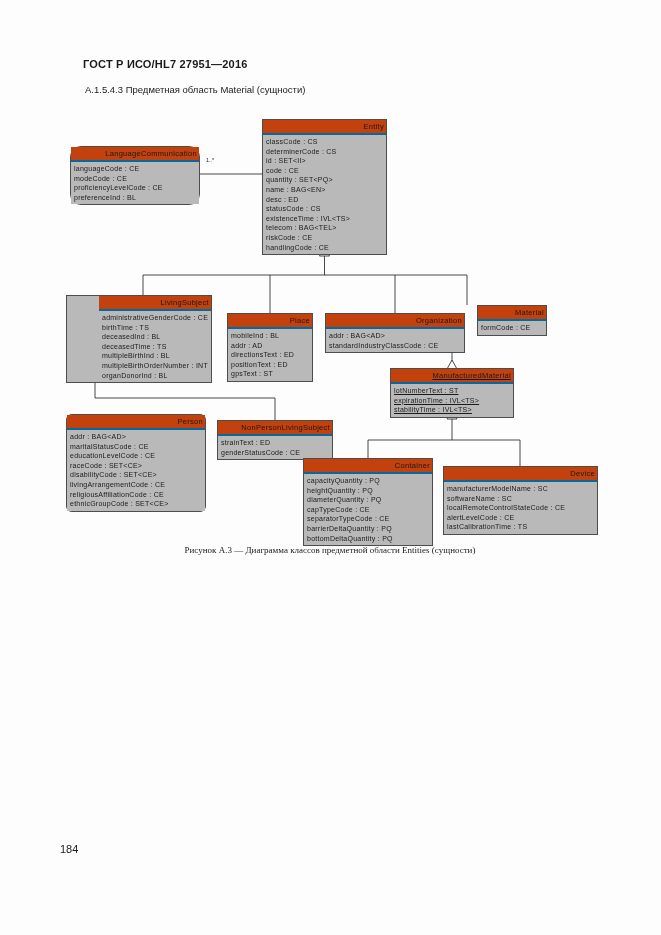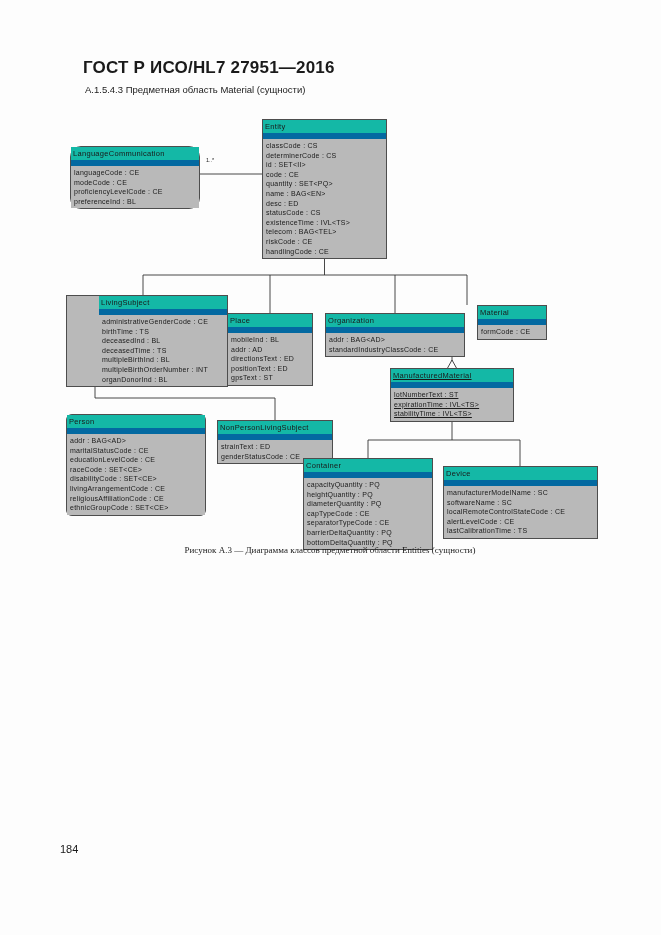--- a/index.html
+++ b/index.html
@@ -19,21 +19,21 @@
     position: absolute;
     left: 0; top: 0;
     width: 661px;
     height: 935px;
     background: #fdfdfd;
   }
   .doc-header {
     position: absolute;
     left: 83px;
     top: 58px;
-    font-size: 17px;
+    font-size: 11px;
     font-weight: bold;
     letter-spacing: 0.2px;
     white-space: nowrap;
   }
   .section-title {
     position: absolute;
     left: 85px;
     top: 84px;
     font-size: 9.5px;
     white-space: nowrap;
@@ -72,25 +72,25 @@
   }
 
   
   .uml-class {
     position: absolute;
     background: #b9b9b9;
     border: 1px solid #4d4d4d;
     box-sizing: border-box;
   }
   .uml-title {
-    text-align: left;
+    text-align: right;
     font-size: 7.5px;
     padding: 2px 2px 2px 2px;
-    border-bottom: 6px solid #0369a1;
-    background: #14b8a6;
+    border-bottom: 2px solid #0369a1;
+    background: #c2410c;
     letter-spacing: 0.3px;
     white-space: nowrap;
     overflow: hidden;
   }
   .uml-attrs {
     padding: 2px 0 2px 3px;
     background: #b9b9b9;
   }
   .uml-attr {
     font-size: 7px;
@@ -171,21 +171,21 @@
     <div class="uml-class" style="left:70px; top:146px; width:130px;border-radius:11px;">
       <div class="uml-title">LanguageCommunication</div>
       <div class="uml-attrs">
         <div class="uml-attr">languageCode : CE</div>
         <div class="uml-attr">modeCode : CE</div>
         <div class="uml-attr">proficiencyLevelCode : CE</div>
         <div class="uml-attr">preferenceInd : BL</div>
       </div>
     </div>
 
-    <div class="uml-class" style="left:66px; top:295px; width:162px;padding-left:32px;">
+    <div class="uml-class" style="left:66px; top:295px; width:146px;padding-left:32px;">
       <div class="uml-title">LivingSubject</div>
       <div class="uml-attrs">
         <div class="uml-attr">administrativeGenderCode : CE</div>
         <div class="uml-attr">birthTime : TS</div>
         <div class="uml-attr">deceasedInd : BL</div>
         <div class="uml-attr">deceasedTime : TS</div>
         <div class="uml-attr">multipleBirthInd : BL</div>
         <div class="uml-attr">multipleBirthOrderNumber : INT</div>
         <div class="uml-attr">organDonorInd : BL</div>
       </div>

